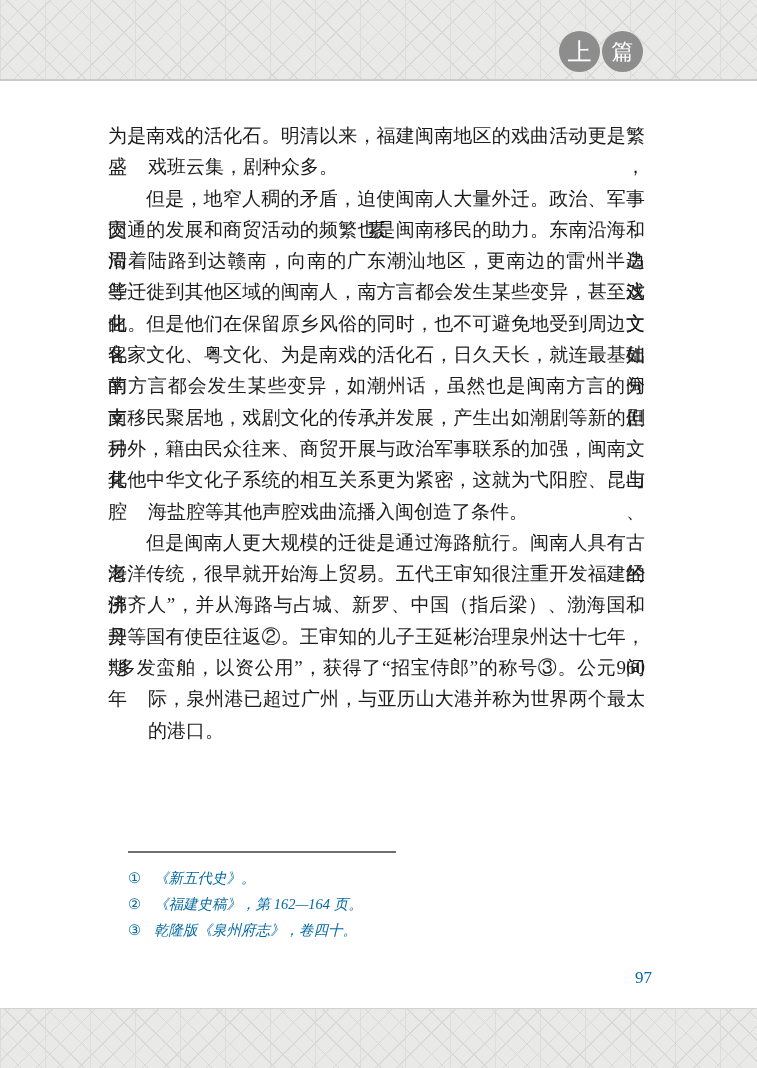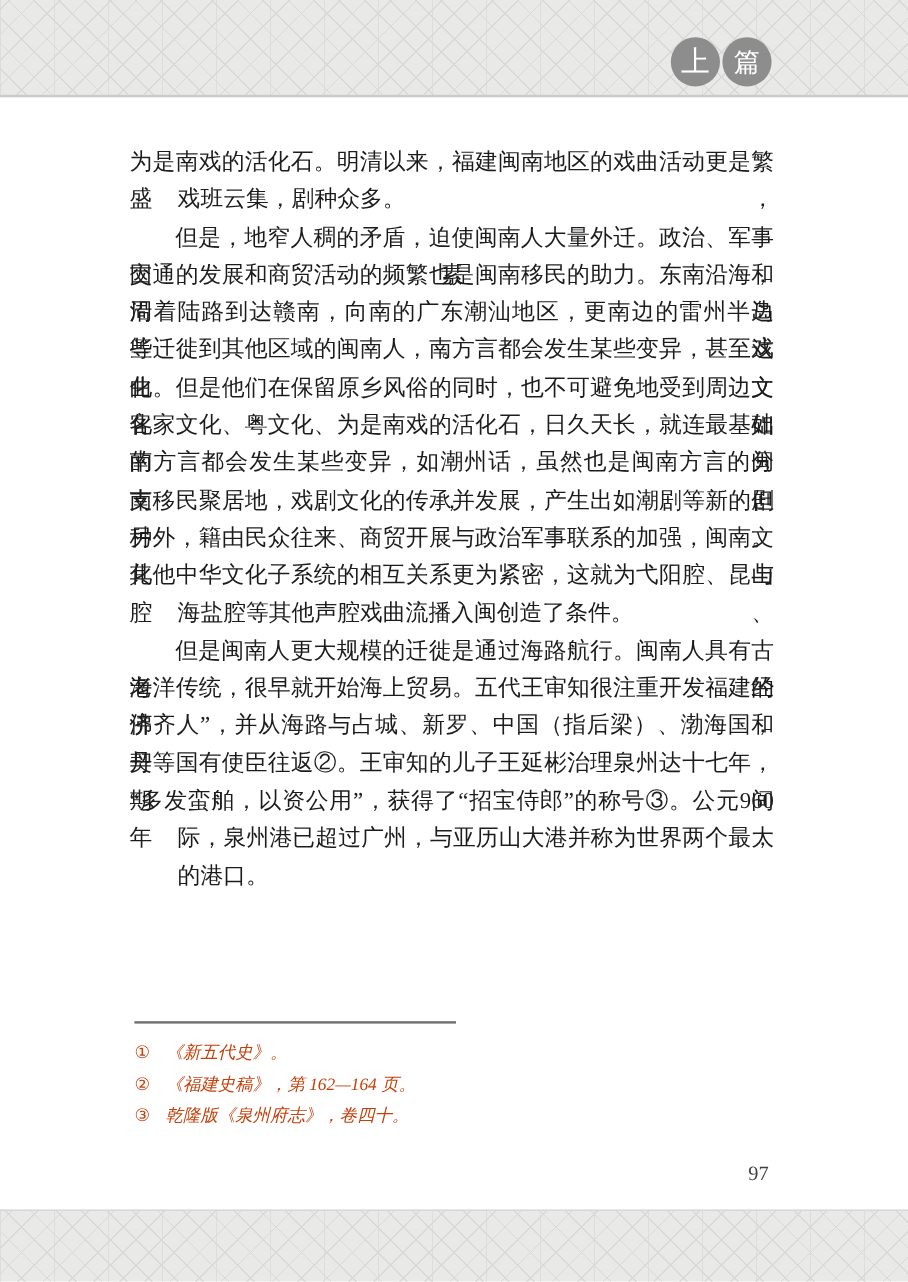--- a/index.html
+++ b/index.html
@@ -35,30 +35,30 @@
   }
   .line{
     height:31.3px;line-height:31.3px;
     text-align:justify;text-align-last:justify;
     white-space:normal;
   }
   .line.para-end{text-align-last:left;margin-left:40px;}
   .line.indent{text-indent:2em;}
   
   .footnotes{
-    position:absolute;left:112px;top:851px;width:537px;
-    font-size:14.5px;color:#c2410c;font-style:italic;
+    position:absolute;left:128px;top:851px;width:537px;
+    font-size:14.5px;color:#0369a1;font-style:italic;
   }
   .fn-rule{width:268px;height:2px;background:#6f6f6f;margin-bottom:12px;}
   .fn-item{height:26px;line-height:26px;font-style:italic;}
   .fn-marker{display:inline-block;width:26px;font-style:normal;}
   
   .page-number{
     position:absolute;left:612px;top:968px;width:40px;
-    font-size:17px;color:#404040;text-align:center;font-style:normal;
+    font-size:17px;color:#0369a1;text-align:right;font-style:normal;
   }
 </style>
 </head>
 <body>
 
 <div class="band top"></div>
 
 <div class="badge first">
   <span>上</span>
 </div>

